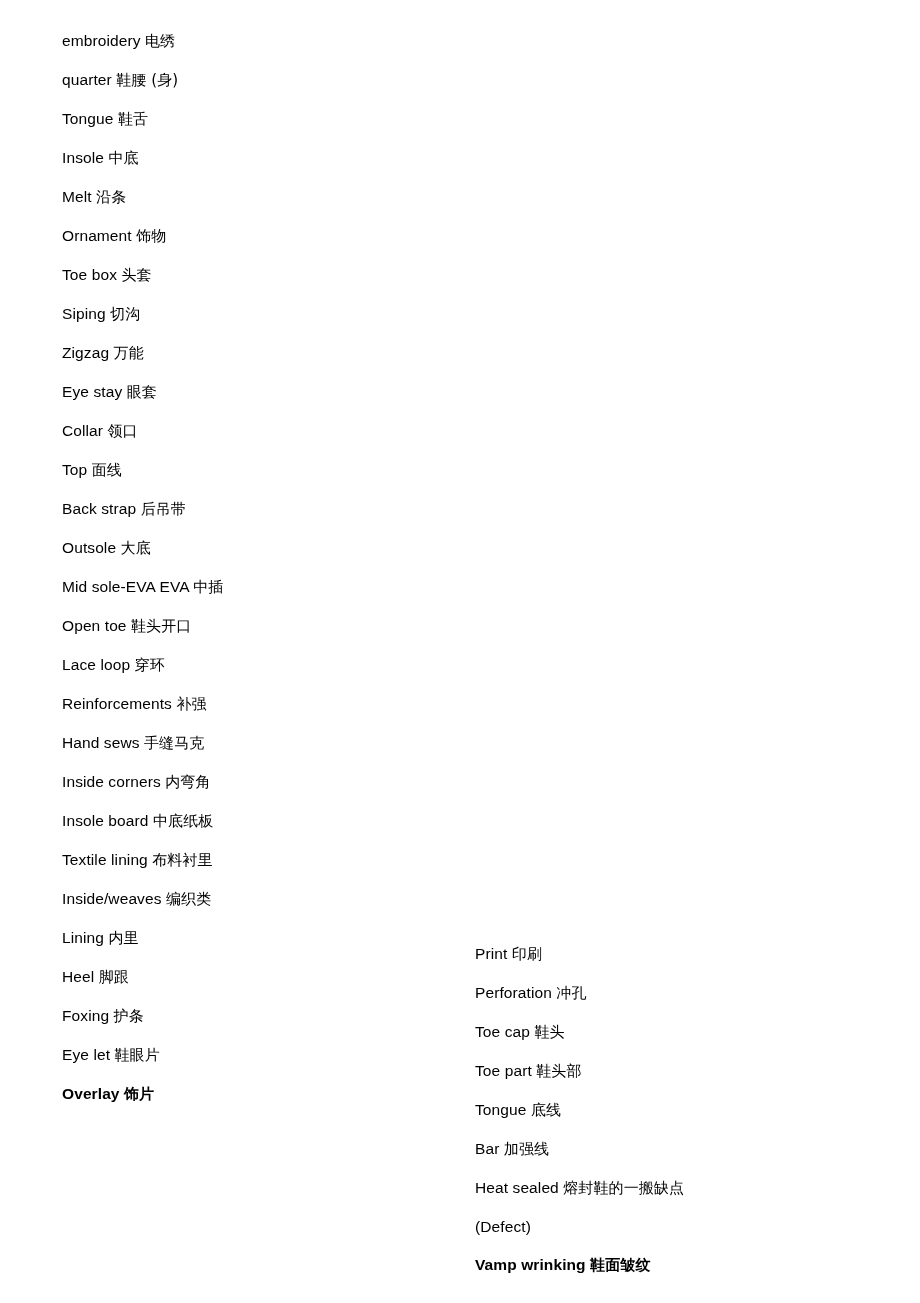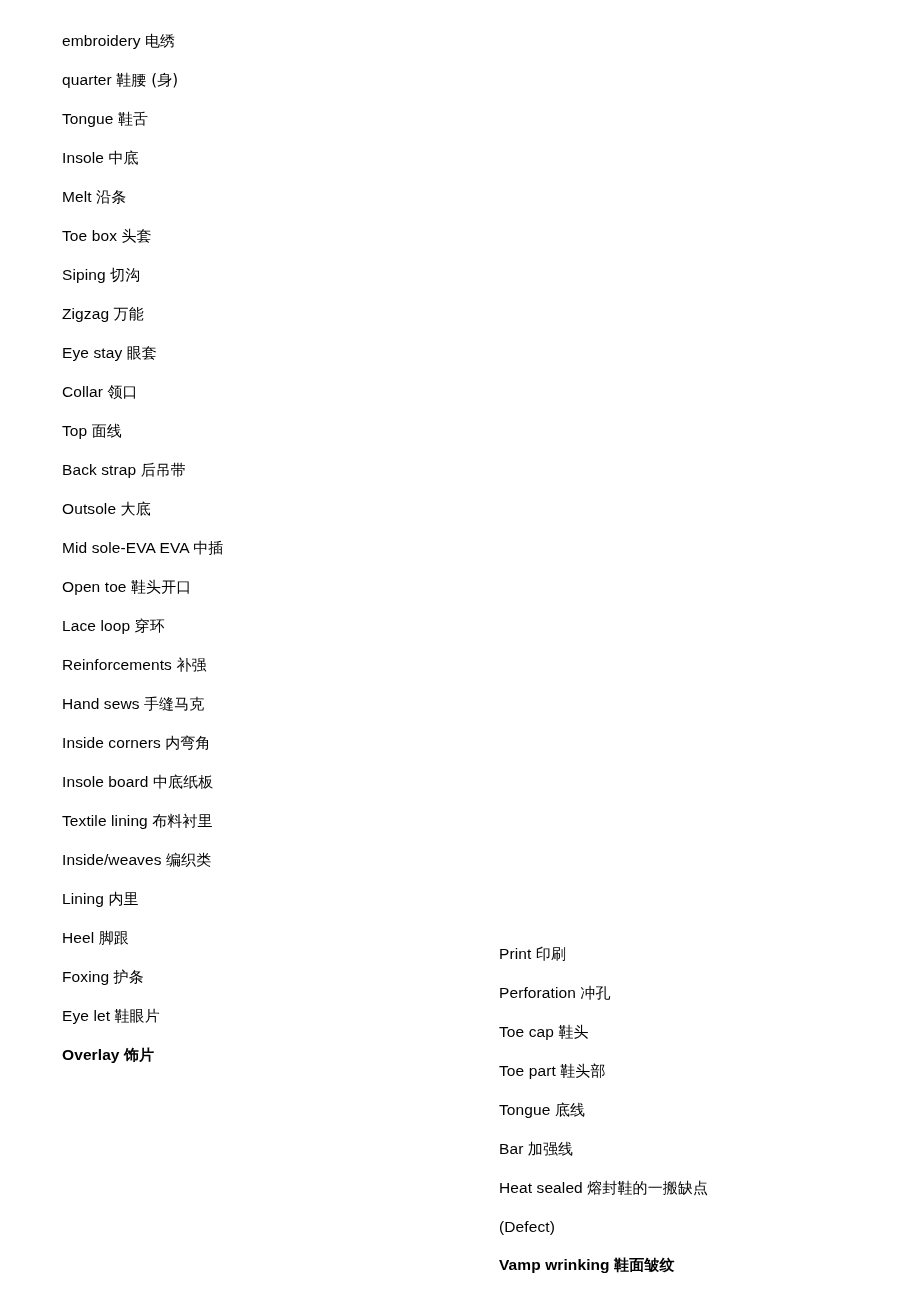--- a/index.html
+++ b/index.html
@@ -25,21 +25,20 @@
   }
   #col-left {
     left: 62px;
     top: 29px;
     width: 380px;
   }
   #col-right {
     left: 475px;
     top: 942px;
     width: 215px;
-    margin-left: 24px;
   }
   .entry {
     font-size: 15.5px;
     line-height: 23px;
     margin-bottom: 15px;
     white-space: normal;
     letter-spacing: 0.1px;
   }
   .entry:last-child {
     margin-bottom: 0;
@@ -57,20 +56,21 @@
 <body>
 
 <div id="page">
 
   <div class="column" id="col-left">
       <div class="entry"><span class="en">embroidery</span> <span class="zh">电绣</span></div>
       <div class="entry"><span class="en">quarter</span> <span class="zh">鞋腰 (身)</span></div>
       <div class="entry"><span class="en">Tongue</span> <span class="zh">鞋舌</span></div>
       <div class="entry"><span class="en">Insole</span> <span class="zh">中底</span></div>
       <div class="entry"><span class="en">Melt</span> <span class="zh">沿条</span></div>
+      <div class="entry"><span class="en">Ornament</span> <span class="zh">饰物</span></div>
       <div class="entry"><span class="en">Toe box</span> <span class="zh">头套</span></div>
       <div class="entry"><span class="en">Siping</span> <span class="zh">切沟</span></div>
       <div class="entry"><span class="en">Zigzag</span> <span class="zh">万能</span></div>
       <div class="entry"><span class="en">Eye stay</span> <span class="zh">眼套</span></div>
       <div class="entry"><span class="en">Collar</span> <span class="zh">领口</span></div>
       <div class="entry"><span class="en">Top</span> <span class="zh">面线</span></div>
       <div class="entry"><span class="en">Back strap</span> <span class="zh">后吊带</span></div>
       <div class="entry"><span class="en">Outsole</span> <span class="zh">大底</span></div>
       <div class="entry"><span class="en">Mid sole-EVA EVA</span> <span class="zh">中插</span></div>
       <div class="entry"><span class="en">Open toe</span> <span class="zh">鞋头开口</span></div>

